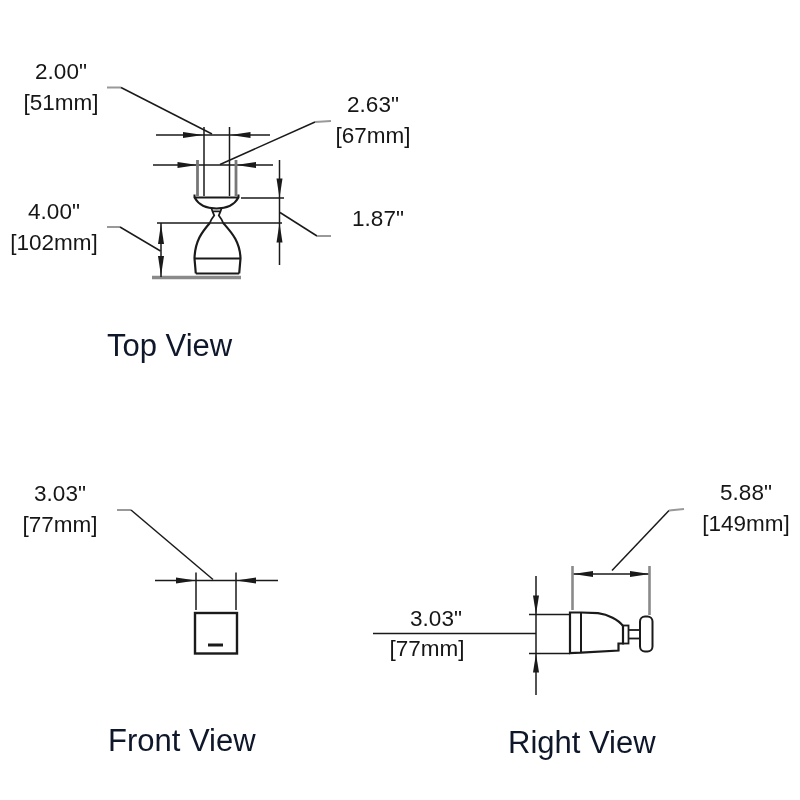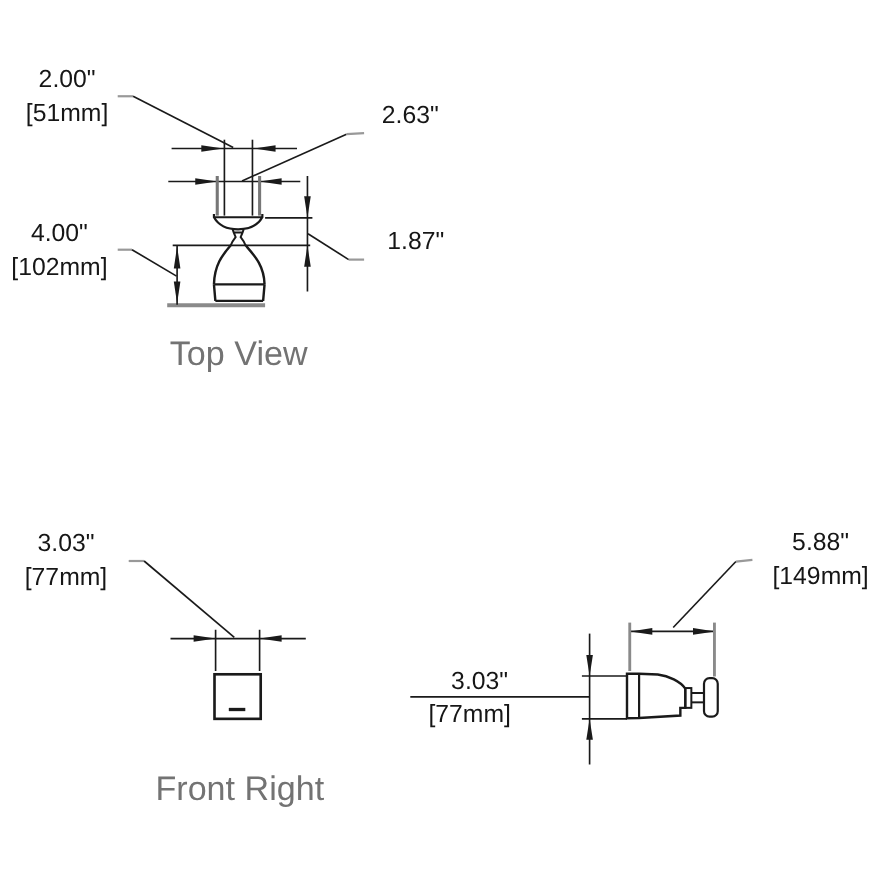--- a/index.html
+++ b/index.html
@@ -2,22 +2,22 @@
 <html><head>
 <meta charset="utf-8">
 <style>
   html,body{margin:0;padding:0;background:#ffffff;}
   #stage{position:relative;width:800px;height:800px;background:#ffffff;overflow:hidden;
          font-family:"Liberation Sans", sans-serif;color:#161616;}
   #linework{position:absolute;left:0;top:0;}
   .dim{position:absolute;width:160px;text-align:center;white-space:nowrap;
        font-size:22.5px;line-height:31px;color:#161616;}
   .dim-line{display:block;}
-  .view-label{position:absolute;width:220px;text-align:center;white-space:nowrap;
-       font-size:31px;line-height:38px;color:#737373;}
+  .view-label{position:absolute;width:220px;text-align:left;white-space:nowrap;
+       font-size:31px;line-height:38px;color:#0f172a;margin-top:24px;}
 </style>
 </head>
 <body>
 
 <div id="stage">
 
   <svg id="linework" width="800" height="800" viewBox="0 0 800 800" aria-hidden="true">
 
     <g stroke="#1a1a1a" stroke-width="1.5" fill="none">
 
@@ -107,20 +107,21 @@
       <rect x="640" y="616.5" width="12.5" height="35" rx="5" stroke-width="2"></rect>
     </g>
   </svg>
 
   <div class="dim" style="left:-19px;top:56px">
     <span class="dim-line">2.00"</span>
     <span class="dim-line">[51mm]</span>
   </div>
   <div class="dim" style="left:293px;top:89px">
     <span class="dim-line">2.63"</span>
+    <span class="dim-line">[67mm]</span>
   </div>
   <div class="dim" style="left:-26px;top:196px">
     <span class="dim-line">4.00"</span>
     <span class="dim-line">[102mm]</span>
   </div>
   <div class="dim" style="left:298px;top:203px">
     <span class="dim-line">1.87"</span>
   </div>
 
   <div class="dim" style="left:-20px;top:478px">
@@ -133,15 +134,16 @@
     <span class="dim-line">[149mm]</span>
   </div>
   <div class="dim" style="left:356px;top:603px">
     <span class="dim-line">3.03"</span>
   </div>
   <div class="dim" style="left:347px;top:633px">
     <span class="dim-line">[77mm]</span>
   </div>
 
   <div class="view-label" style="left:107px;top:303px">Top View</div>
-  <div class="view-label" style="left:108px;top:698px">Front Right</div>
+  <div class="view-label" style="left:108px;top:698px">Front View</div>
+  <div class="view-label" style="left:508px;top:700px">Right View</div>
 
 </div>
 
 </body></html>

